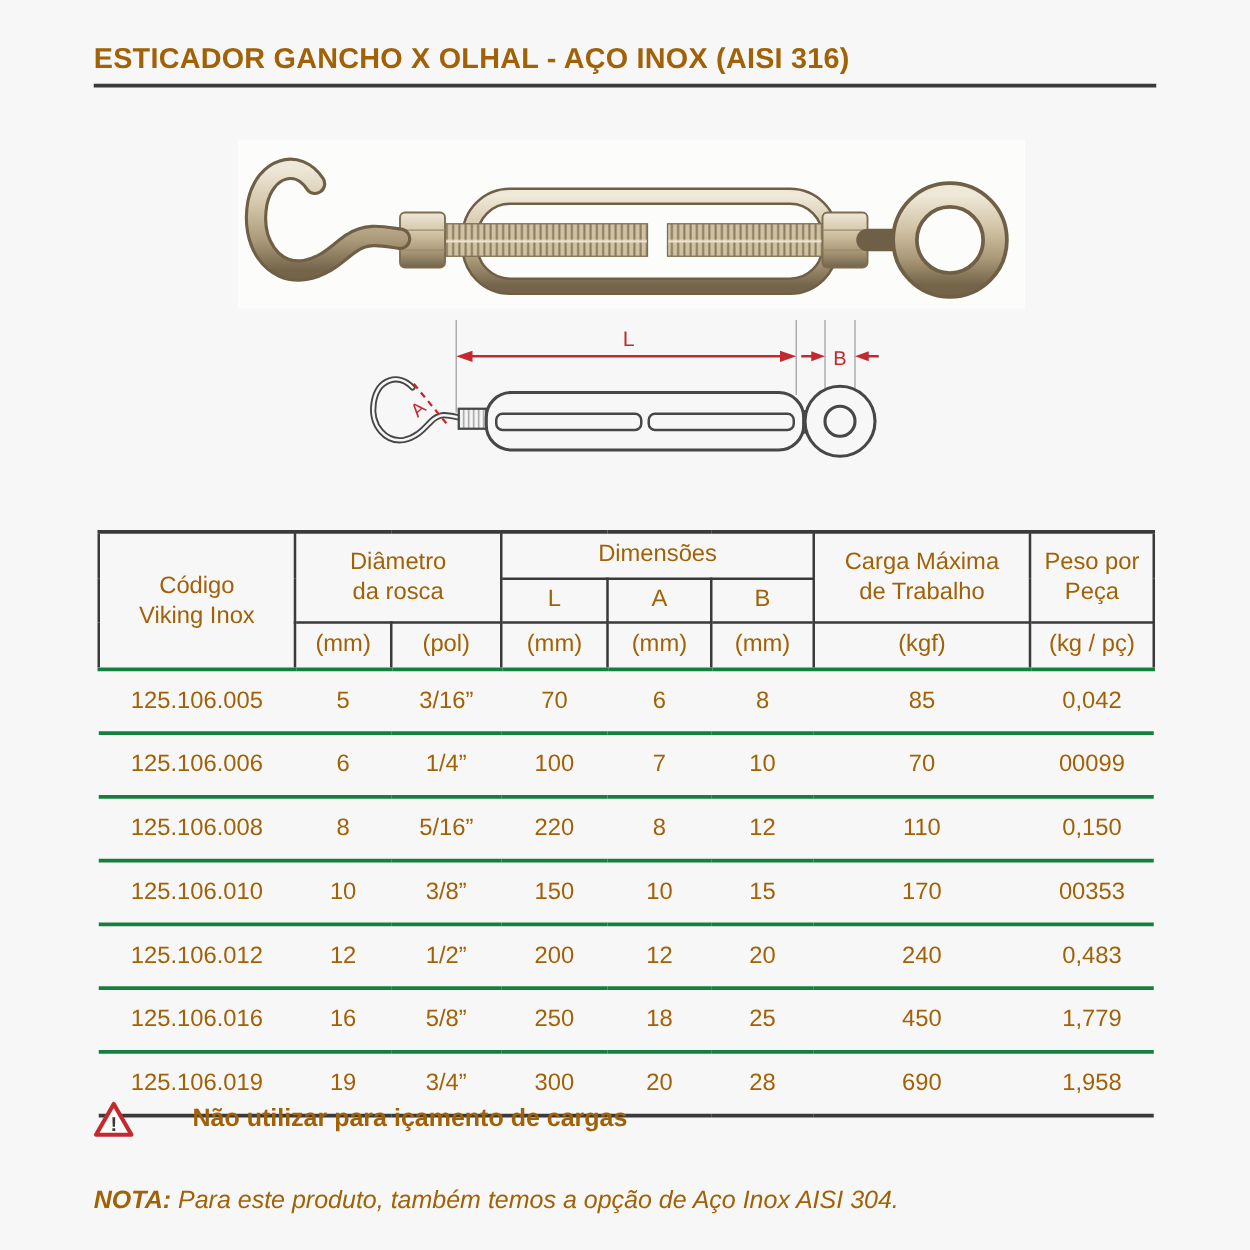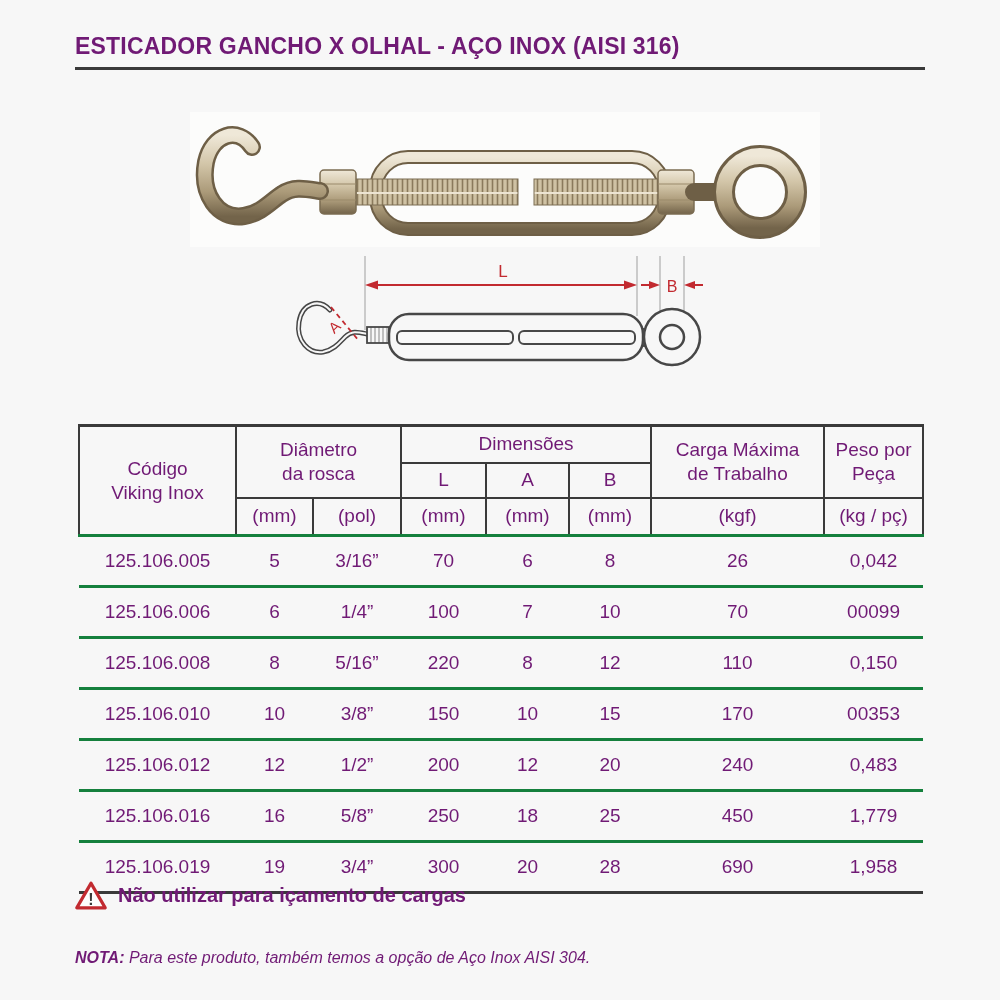--- a/index.html
+++ b/index.html
@@ -1,18 +1,18 @@
 <!DOCTYPE html>
 <html><head>
 <meta charset="utf-8">
 <style>
   html,body{margin:0;padding:0;}
   .page{
     position:relative;width:1000px;height:1000px;background:#f7f7f7;
-    font-family:"Liberation Sans",sans-serif;color:#701a75;overflow:hidden;
+    font-family:"Liberation Sans",sans-serif;color:#a16207;overflow:hidden;
   }
   .title{position:absolute;left:75px;top:33px;font-size:23px;font-weight:bold;letter-spacing:.2px;white-space:nowrap;}
   .title-rule{position:absolute;left:75px;top:67px;width:850px;height:3px;background:#3a3a3a;}
   .photo{position:absolute;left:190px;top:112px;}
   .diagram{position:absolute;left:285px;top:250px;}
   .spec-table{
     position:absolute;left:78px;top:424px;width:844px;
     border-collapse:collapse;table-layout:fixed;
     border-top:3px solid #3a3a3a;border-bottom:3px solid #3a3a3a;
   }
@@ -21,22 +21,22 @@
     text-align:center;padding:0;white-space:pre-line;line-height:24px;
   }
   .spec-table thead tr:nth-child(1){height:37px;}
   .spec-table thead tr:nth-child(2){height:35px;}
   .spec-table thead tr:nth-child(3){height:38px;}
   .spec-table tbody td{
     border-top:3px solid #15803d;font-size:19px;text-align:center;
     height:48px;padding:0;
   }
   .warning{position:absolute;left:74px;top:880px;display:flex;align-items:flex-start;gap:10px;}
-  .warn-text{font-weight:bold;font-size:20px;line-height:30px;}
-  .nota{position:absolute;left:75px;top:949px;font-style:italic;font-size:16px;}
+  .warn-text{font-weight:bold;font-size:20px;line-height:30px;margin-left:36px;}
+  .nota{position:absolute;left:75px;top:949px;font-style:italic;font-size:20px;}
   .nota .nota-label{font-weight:bold;}
 </style>
 </head>
 <body>
 
 <div class="page">
 
   <div class="title">ESTICADOR GANCHO X OLHAL - AÇO INOX (AISI 316)</div>
   <div class="title-rule"></div>
 
@@ -175,21 +175,21 @@
       </tr>
     </thead>
     <tbody>
         <tr>
           <td>125.106.005</td>
           <td>5</td>
           <td>3/16”</td>
           <td>70</td>
           <td>6</td>
           <td>8</td>
-          <td>26</td>
+          <td>85</td>
           <td>0,042</td>
         </tr>
         <tr>
           <td>125.106.006</td>
           <td>6</td>
           <td>1/4”</td>
           <td>100</td>
           <td>7</td>
           <td>10</td>
           <td>70</td>

